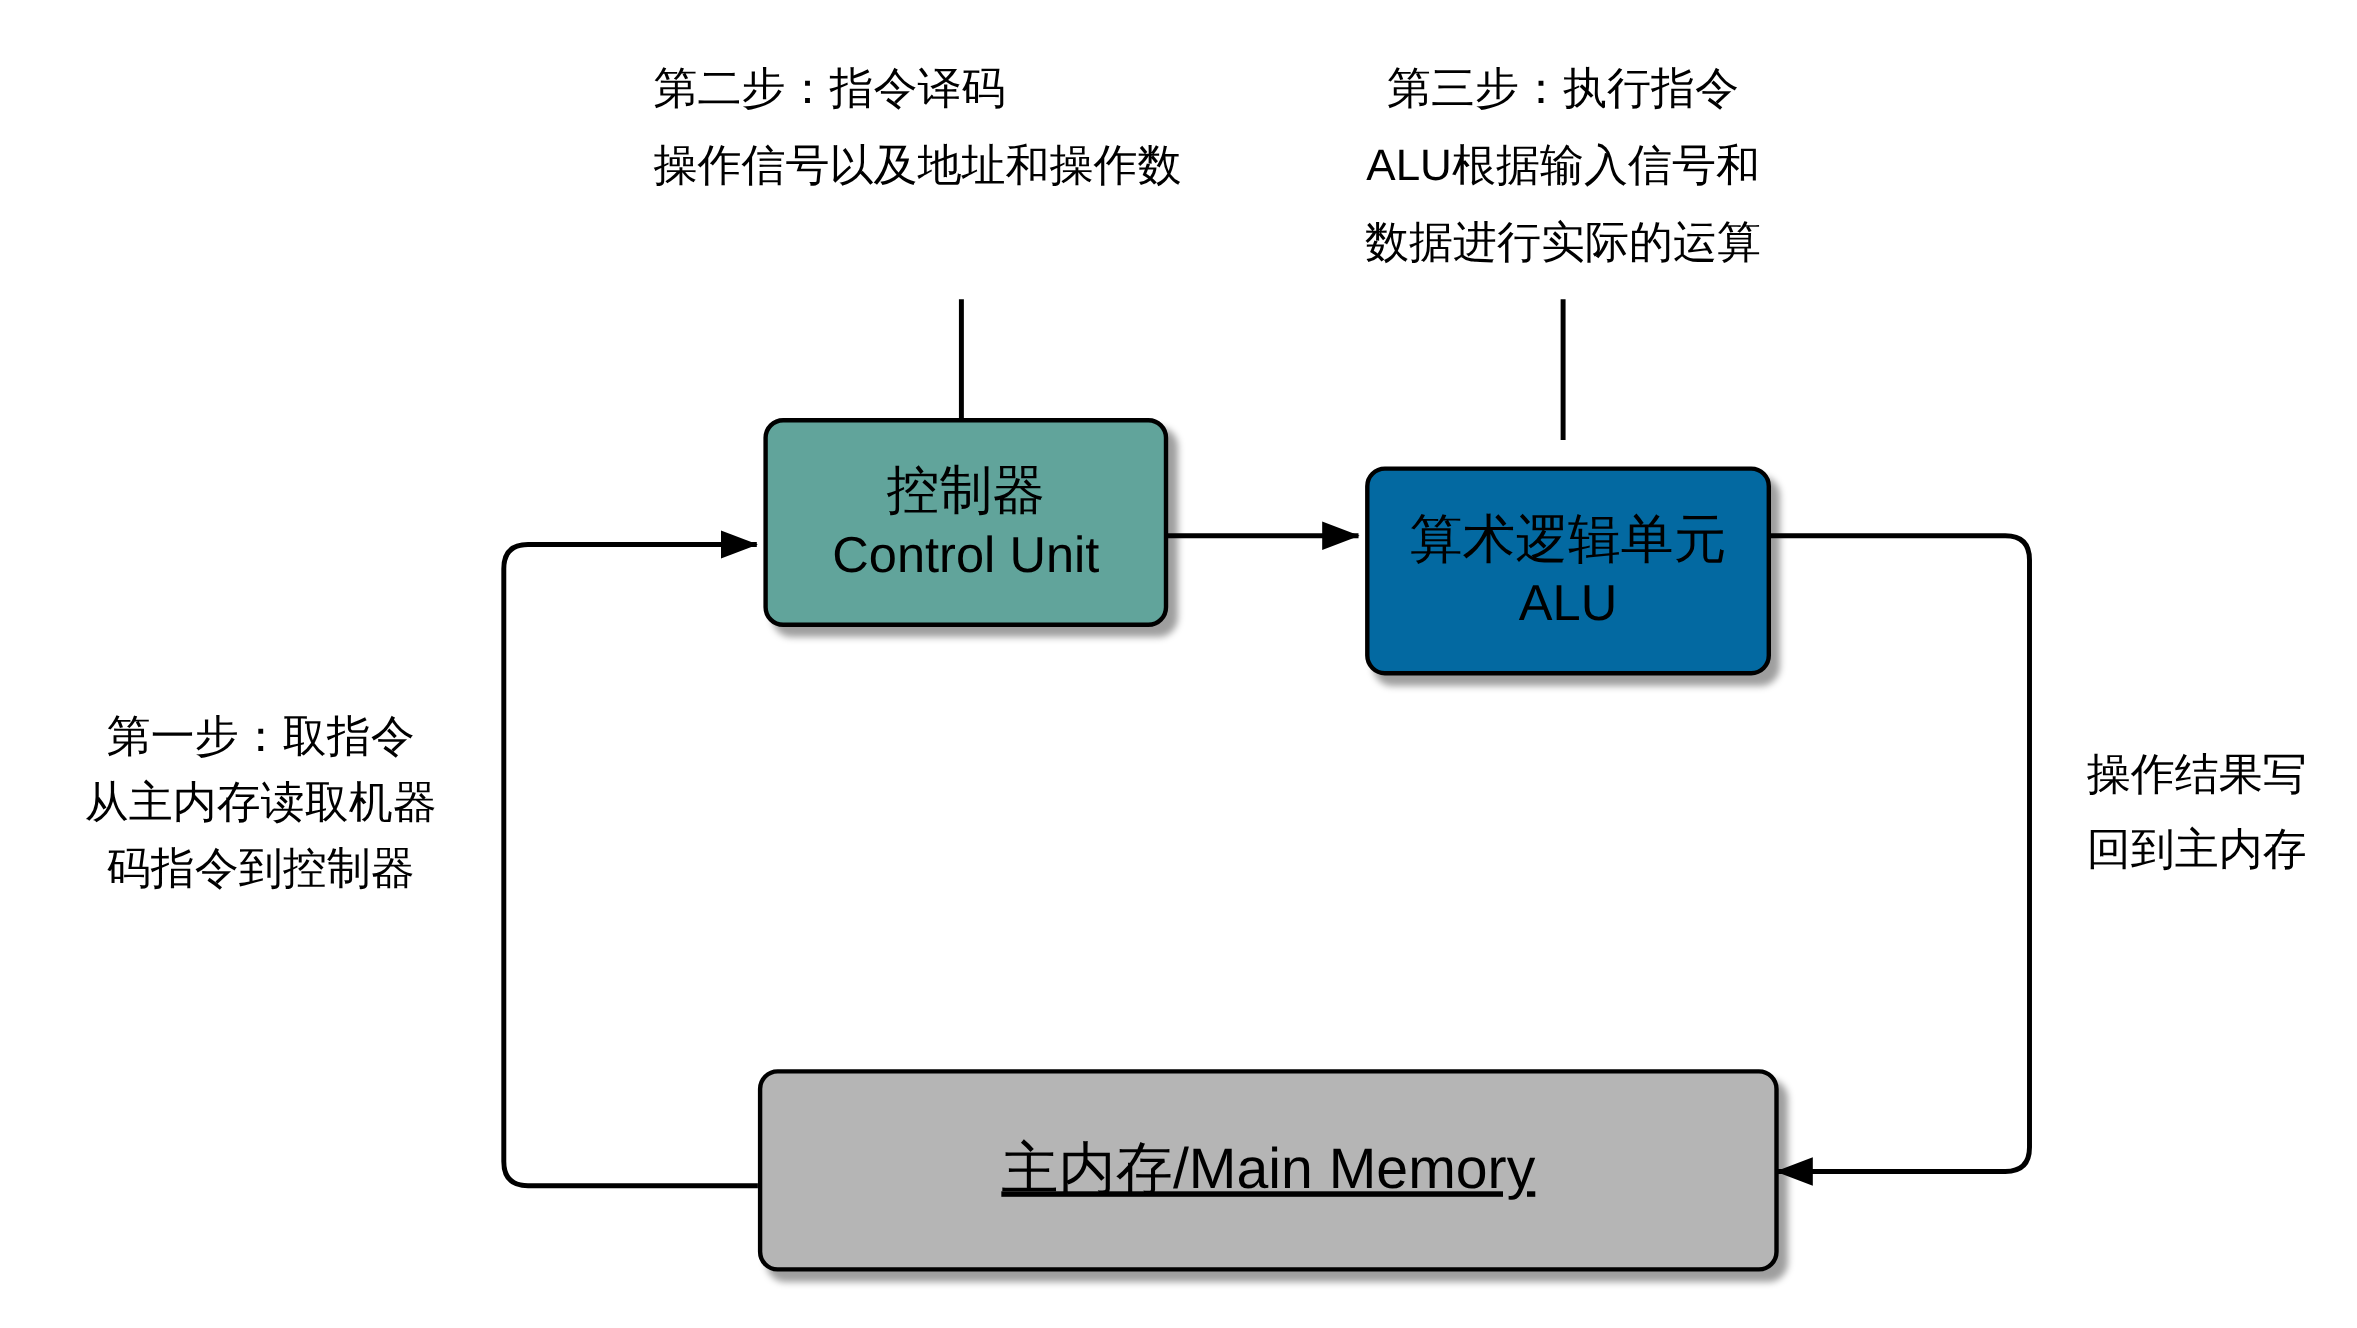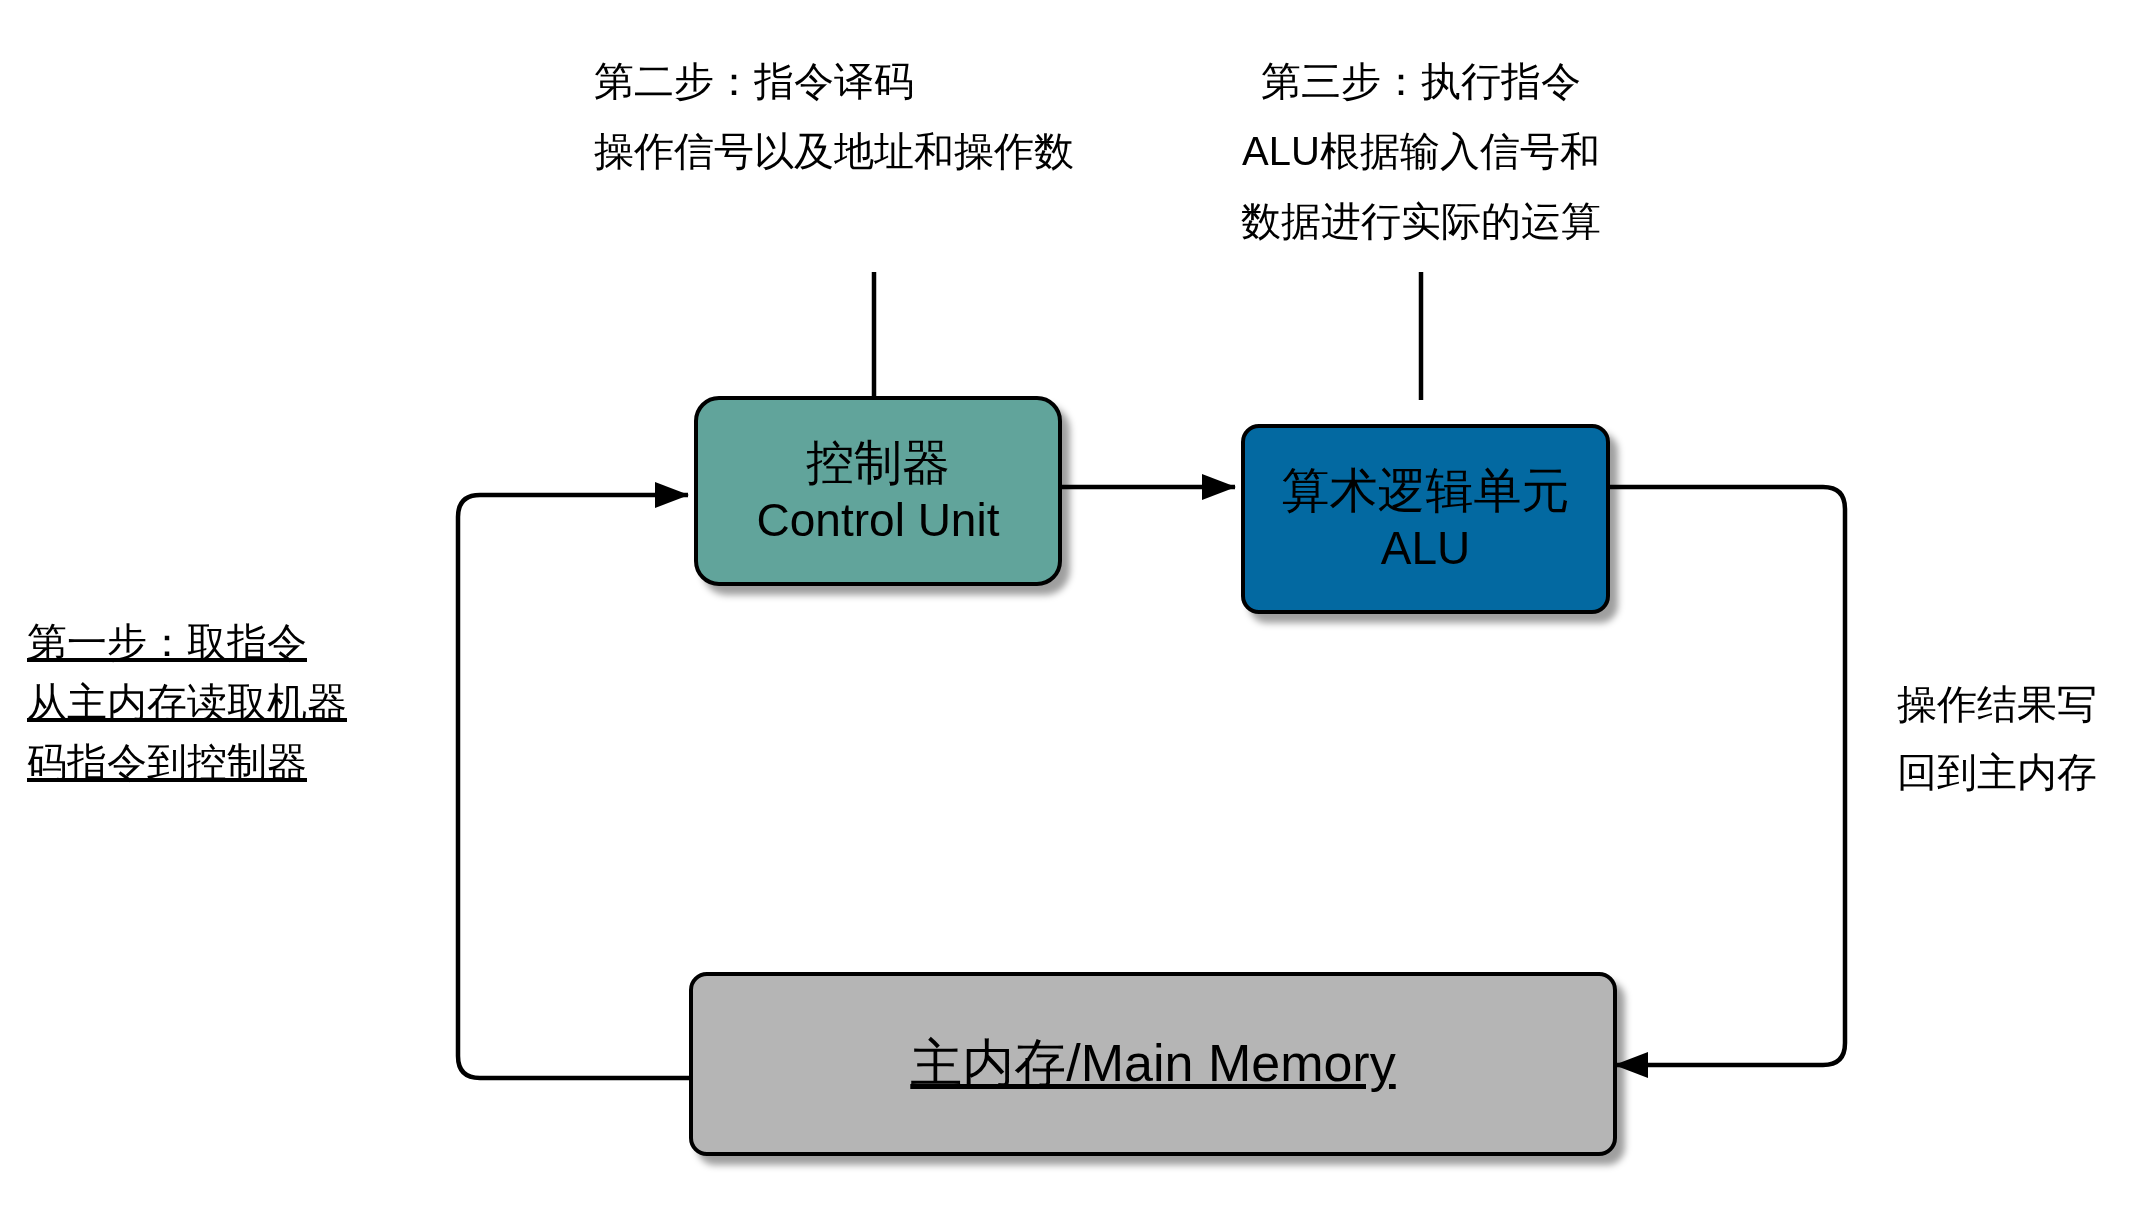--- a/index.html
+++ b/index.html
@@ -18,36 +18,36 @@
   .node {
     position:absolute;
     border:4px solid #000;
     border-radius:18px;
     display:flex; flex-direction:column;
     align-items:center; justify-content:center;
     text-align:center;
     box-shadow:8px 9px 7px rgba(0,0,0,0.38);
     z-index:1;
   }
-  #control-unit { left:694px;  top:396px; width:360px; height:182px;border-radius:25px; }
+  #control-unit { left:694px;  top:380px; width:360px; height:182px; }
   #alu          { left:1241px; top:396px; width:361px; height:182px; }
   #main-memory  { left:689px;  top:972px; width:920px; height:176px; }
   .node .line1 { font-size:48px; line-height:1.22; }
   .node .line2 { font-size:46px; line-height:1.22; }
   #main-memory .line1 { font-size:52px;text-decoration:underline; }
   .ann {
     position:absolute;
     font-size:40px;
     line-height:68px;
     z-index:1;
     white-space:nowrap;
   }
   #ann-step2 { left:594px;  top:46px;  width:560px; line-height:70px; }
   #ann-step3 { left:1151px; top:46px;  width:540px; text-align:center; line-height:70px; }
-  #ann-step1 { left:27px;   top:612px; width:420px; text-align:left; line-height:60px;text-decoration:underline; }
+  #ann-step1 { left:27px;   top:640px; width:420px; text-align:center; line-height:60px; }
   #ann-to-alu      { left:985px;  top:612px; text-align:left; }
   #ann-write-back  { left:1897px; top:670px; text-align:left; }
 </style>
 </head>
 <body>
 
 <div class="stage">
 
   <svg class="connectors" viewBox="0 0 2143 1207" xmlns="http://www.w3.org/2000/svg">
     <defs>

